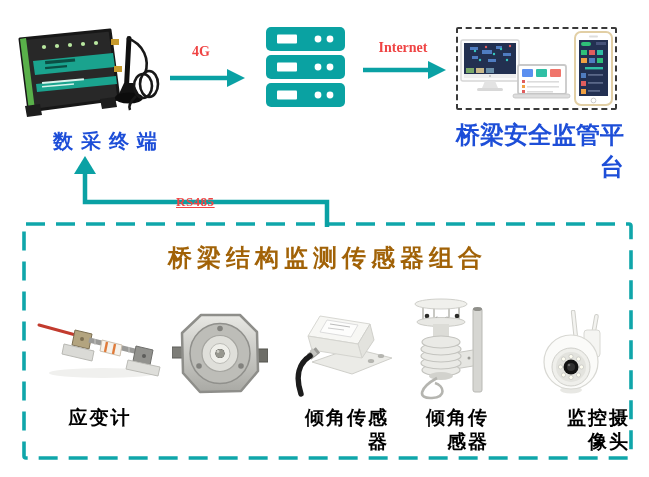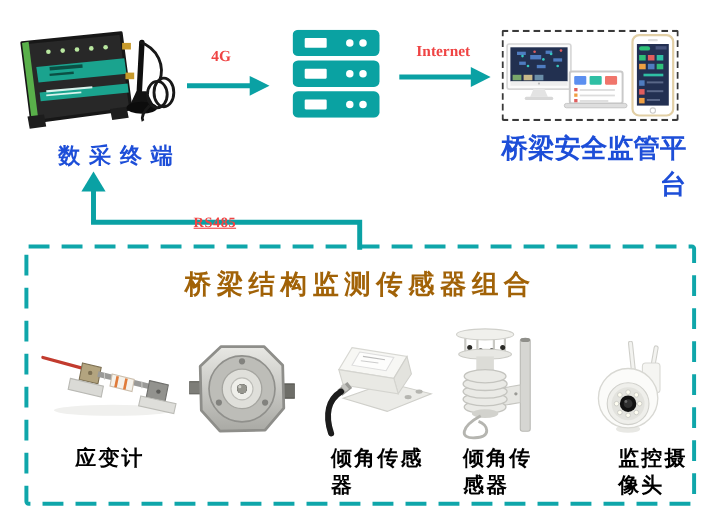--- a/index.html
+++ b/index.html
@@ -27,21 +27,21 @@
 
   .platform-box { position:absolute; left:456px; top:27px; width:161px; height:83px;
                   border:2px dashed #3a3a3a; border-radius:2px; background:#fff; }
 
   .sensor-box { position:absolute; left:22px; top:222px; width:611px; height:238px; }
   .sensor-box-title { position:absolute; left:0; top:8px; width:100%; text-align:center;
                       font-size:24px; font-weight:bold; letter-spacing:5px; color:#a16207;margin-top:12px; }
 
   .sensor { position:absolute; display:flex; flex-direction:column; align-items:center; }
   .sensor .art { height:108px; display:flex; align-items:flex-end; justify-content:center; }
-  .sensor .caption { margin-top:4px; text-align:left; font-size:19px; font-weight:600;
+  .sensor .caption { margin-top:4px; text-align:right; font-size:19px; font-weight:600;
                      letter-spacing:2px; line-height:1.25; color:#000; word-break:break-all; }
   #sensor-strain  { left:25px;  top:294px; width:150px; }
   #sensor-level   { left:165px; top:294px; width:110px; }
   #sensor-tilt    { left:289px; top:294px; width:112px; }
   #sensor-weather { left:399px; top:294px; width:112px; }
   #sensor-camera  { left:527px; top:294px; width:100px; }
   #sensor-tilt .caption    { width:88px; }
   #sensor-weather .caption { width:68px; }
   #sensor-camera .caption  { width:68px;margin-left:38px; }
   #sensor-strain .art { align-items:center; }

